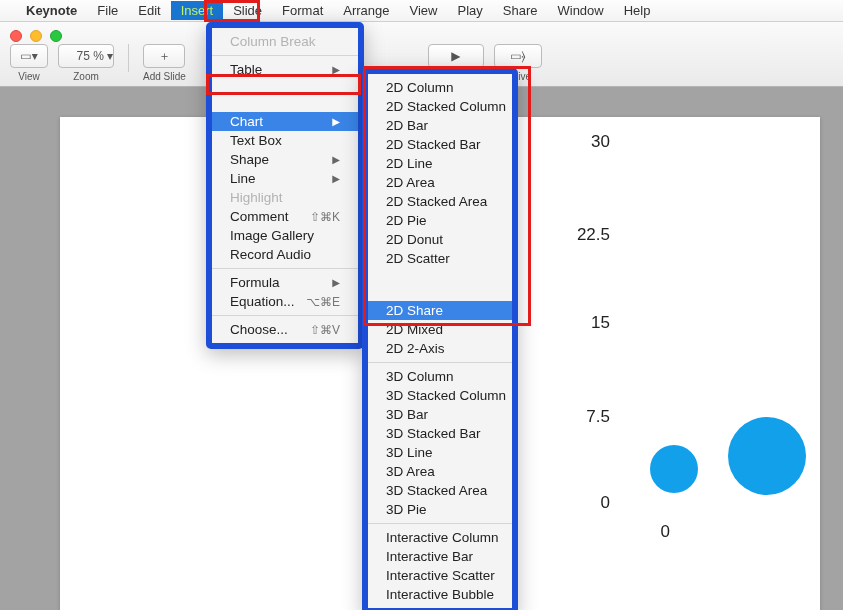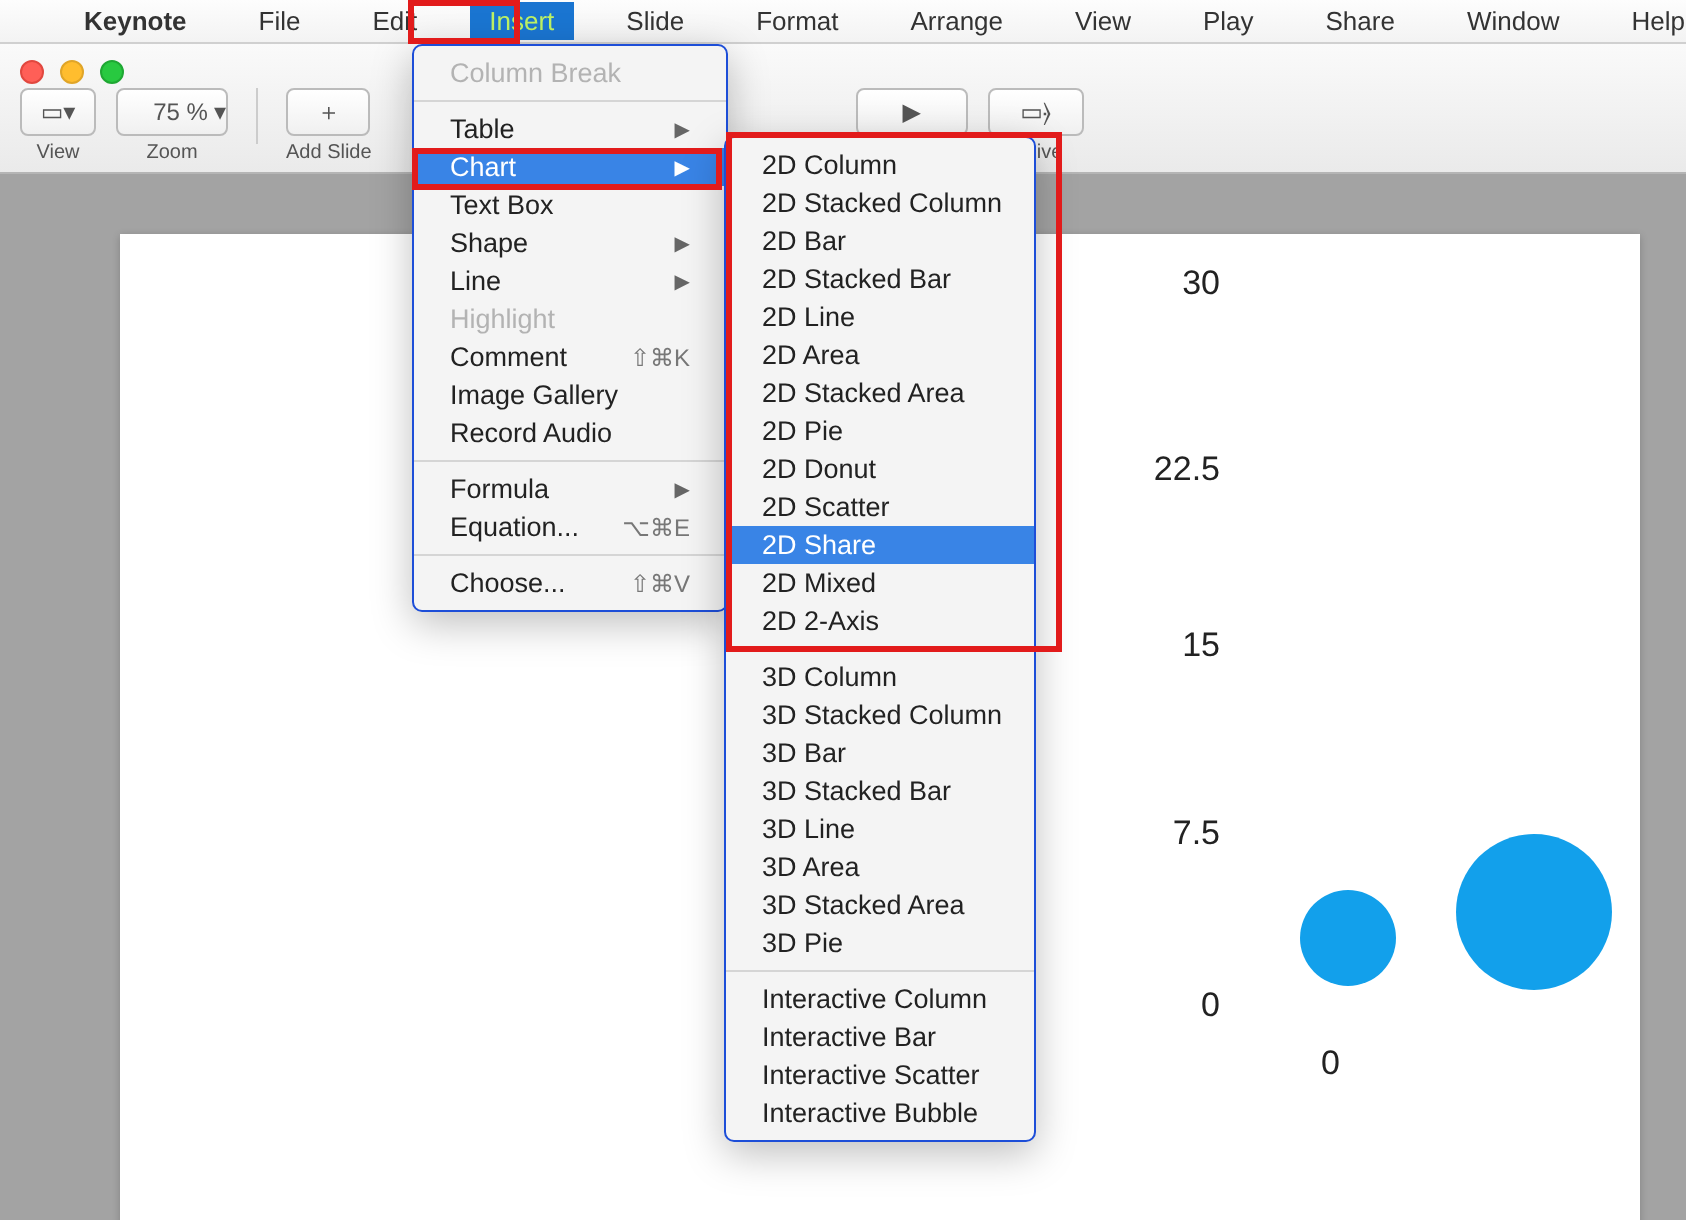--- a/index.html
+++ b/index.html
@@ -12,21 +12,21 @@
       overflow: hidden;
       position: relative;
     }
     
     .menubar {
       height: 22px;
       background: linear-gradient(#fdfdfd, #f3f3f3);
       display: flex;
       align-items: center;
       padding: 0 8px;
-      gap: 16px;
+      gap: 0;
       border-bottom: 1px solid #d0d0d0;
       position: relative;
       z-index: 100;
     }
     .apple-logo { font-size: 14px; margin-right: 8px; color: #333; }
     .menubar-item {
       padding: 2px 10px;
       color: #333;
       cursor: default;
     }
@@ -110,38 +110,38 @@
     }
     .bubble {
       position: absolute;
       border-radius: 50%;
       background: #12a0eb;
     }
     
     .dropdown {
       position: absolute;
       background: #f4f4f4;
-      border: 1px solid #1d4ed8;
+      border: 6px solid #1d4ed8;
       border-radius: 5px;
       box-shadow: 0 6px 20px rgba(0,0,0,.25);
       padding: 4px 0;
       z-index: 200;
       font-size: 13.5px;
     }
     .dd-main { top: 22px; left: 206px; width: 158px; }
     .dd-sub  { top: 68px; left: 362px; width: 156px; }
     .dd-item {
       padding: 2px 18px;
       color: #222;
       display:flex; justify-content:space-between; align-items:center;
       cursor: default;
       white-space: nowrap;
     }
     .dd-item.disabled { color: #b3b3b3; }
-    .dd-item.selected { background: #3984e6; color: #fff; }
+    .dd-item.selected { background: #3984e6; color: #fff; margin-top: 33px; }
     .dd-item .arrow { font-size: 10px; color: #666; }
     .dd-item.selected .arrow { color: #fff; }
     .dd-sep { height: 1px; background: #d5d5d5; margin: 4px 0; }
     .shortcut { font-size: 12px; color: #777; }
     
     .hl {
       position: absolute;
       border: 3px solid #e21b1b;
       pointer-events: none;
       z-index: 500;

